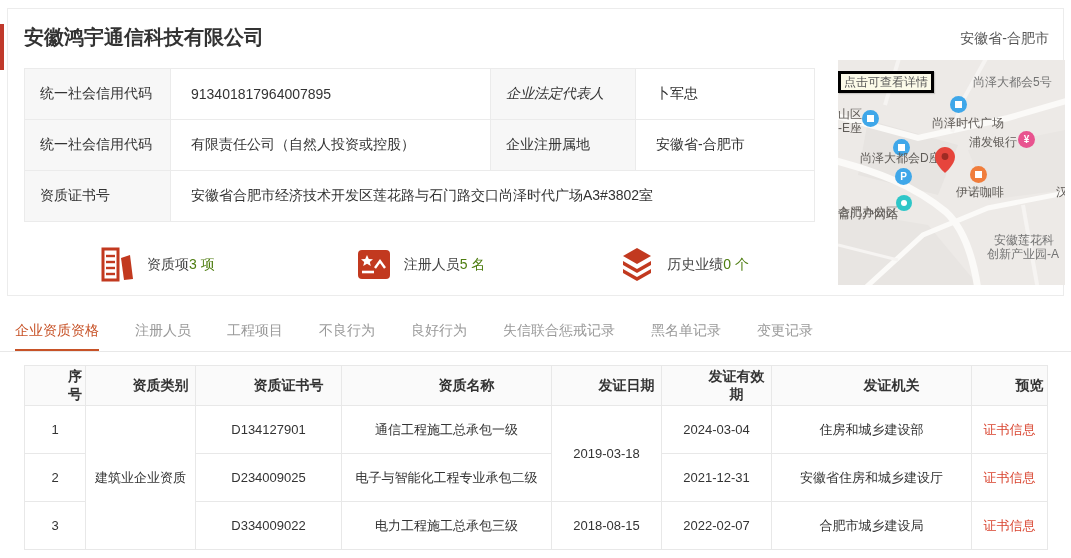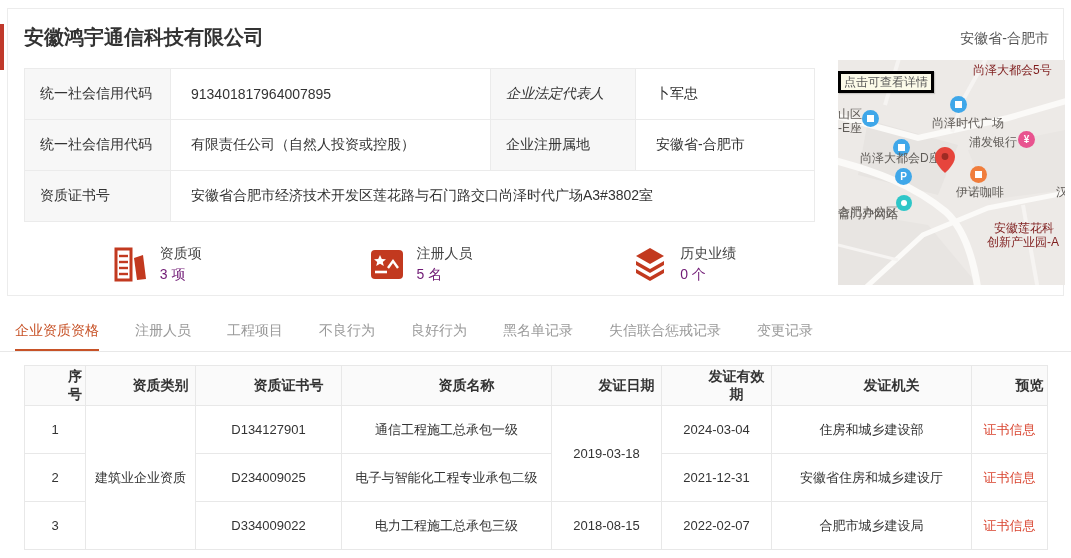--- a/index.html
+++ b/index.html
@@ -12,30 +12,30 @@
   .region { position:absolute; right:22px; top:30px; font-size:14px; color:#555; }
 
   table.info { position:absolute; left:24px; top:68px; width:791px; border-collapse:collapse; table-layout:fixed; }
   table.info td { border:1px solid #ebebeb; height:51px; font-size:14px; color:#333; }
   table.info td.lbl { background:#f7f7f7; width:146px; padding-left:15px; }
   table.info td.val { background:#fff; padding-left:20px; }
 
   .stats { position:absolute; left:24px; top:238px; width:791px; height:52px; display:flex; }
   .stat { flex:1; display:flex; align-items:center; justify-content:center; gap:10px; }
   .stat svg { width:40px; height:40px; }
-  .stat-txt { display:flex; flex-direction:column; line-height:21px; }
+  .stat-txt { display:flex; flex-direction:row; line-height:21px; }
   .stat-label { font-size:14px; color:#444; }
-  .stat-value { font-size:14px; color:#701a75; }
+  .stat-value { font-size:14px; color:#4d7c0f; }
 
   .map { position:absolute; left:838px; top:60px; width:227px; height:225px; background:#edeae7; overflow:hidden; cursor:pointer; }
   .map svg.roads { position:absolute; left:0; top:0; }
   .map-tooltip { position:absolute; left:0; top:11px; background:#fbfae8; border:3px solid #000000; font-size:12px; color:#555; padding:0 3px; line-height:16px; white-space:nowrap; box-shadow:1px 1px 1px rgba(0,0,0,.15);text-align:right; }
   .mlabel { position:absolute; font-size:12px; white-space:nowrap; }
   .mlabel.dark { color:#5f5b57; }
-  .mlabel.light { color:#7f1d1d; }
+  .mlabel.light { color:#737373;margin-top:12px; }
   .poi { position:absolute; width:17px; height:17px; border-radius:50%; display:flex; align-items:center; justify-content:center; color:#fff; font-size:10px; font-weight:bold; }
   .poi .sq { width:7px; height:7px; background:#fff; }
   .poi.blue { background:#3fa7e9; }
   .poi.pink { background:#e8538f; }
   .poi.teal { background:#2ec6c8; }
   .poi.orange { background:#f07d3c; }
   .pin { position:absolute; }
 
   .tabs { position:absolute; left:0; top:314px; width:1071px; height:38px; border-bottom:1px solid #e8e8e8; display:flex; gap:36px; padding-left:15px; }
   .tab { font-size:14px; color:#999; padding:8px 0 11px 0; cursor:pointer; }
@@ -166,22 +166,22 @@
     <div class="mlabel light" style="left:149px; top:174px;">创新产业园-A</div>
     <div class="map-tooltip">点击可查看详情</div>
   </div>
 
   <div class="tabs">
     <div class="tab active">企业资质资格</div>
     <div class="tab">注册人员</div>
     <div class="tab">工程项目</div>
     <div class="tab">不良行为</div>
     <div class="tab">良好行为</div>
+    <div class="tab">失信联合惩戒记录</div>
     <div class="tab">黑名单记录</div>
-    <div class="tab">失信联合惩戒记录</div>
     <div class="tab">变更记录</div>
   </div>
 
   <table class="certs">
     <colgroup>
       <col style="width:61px">
         <col style="width:110px">
         <col style="width:146px">
         <col style="width:210px">
       <col style="width:110px">

